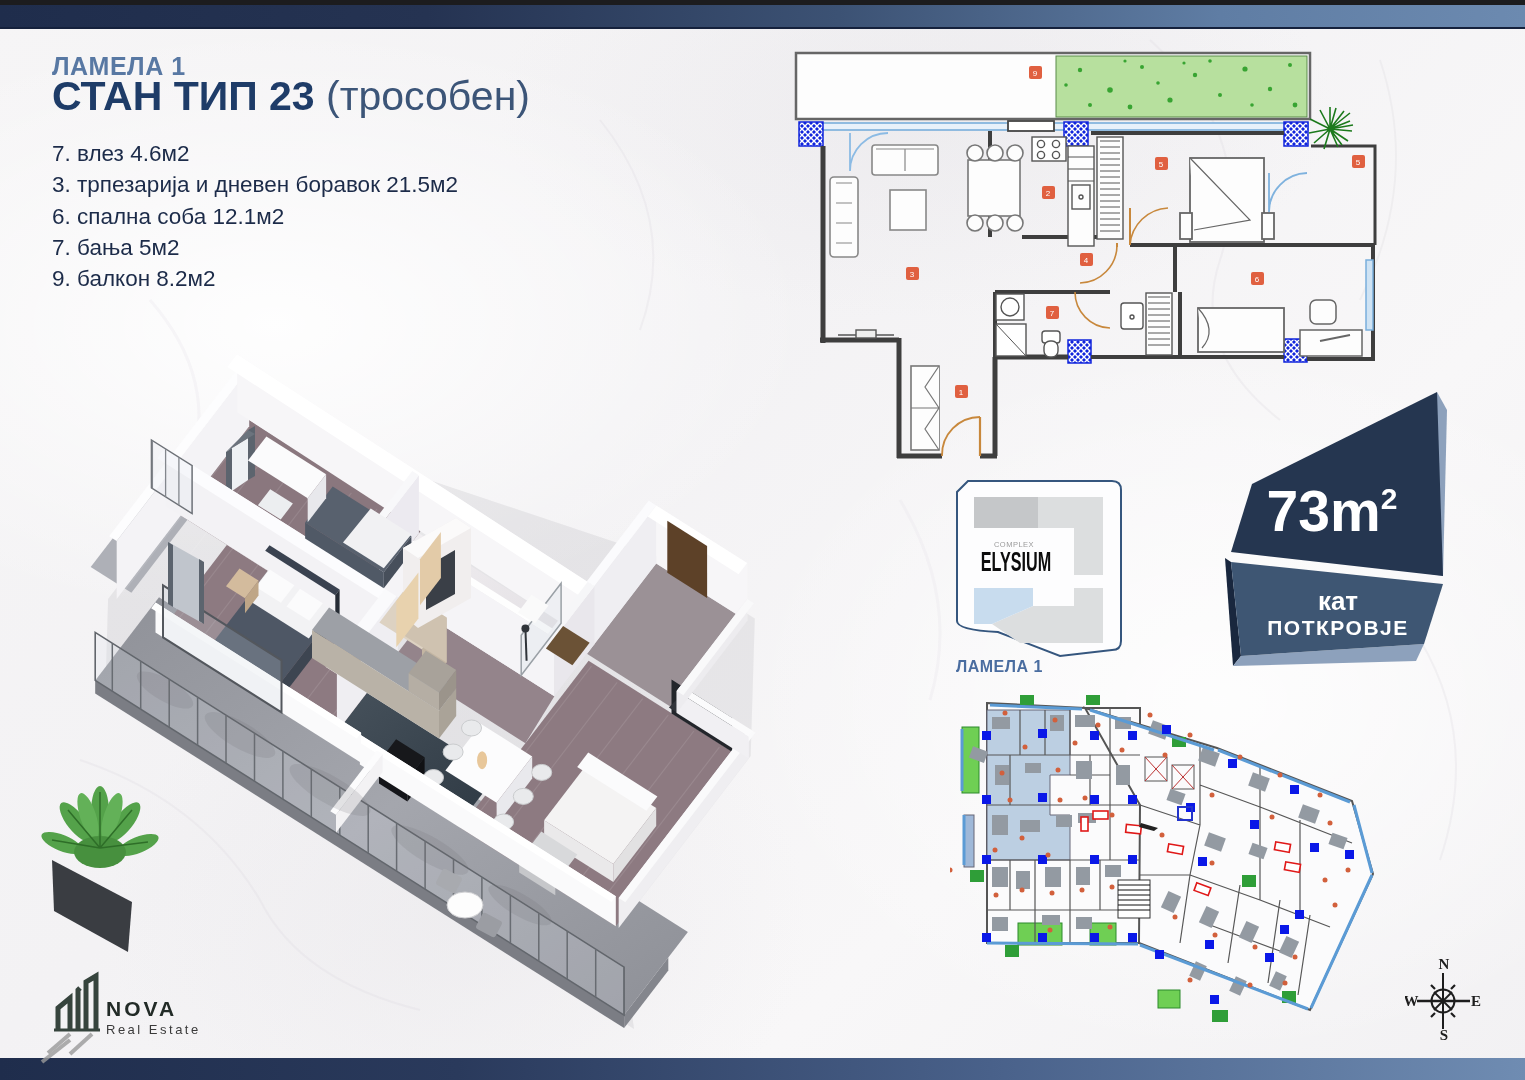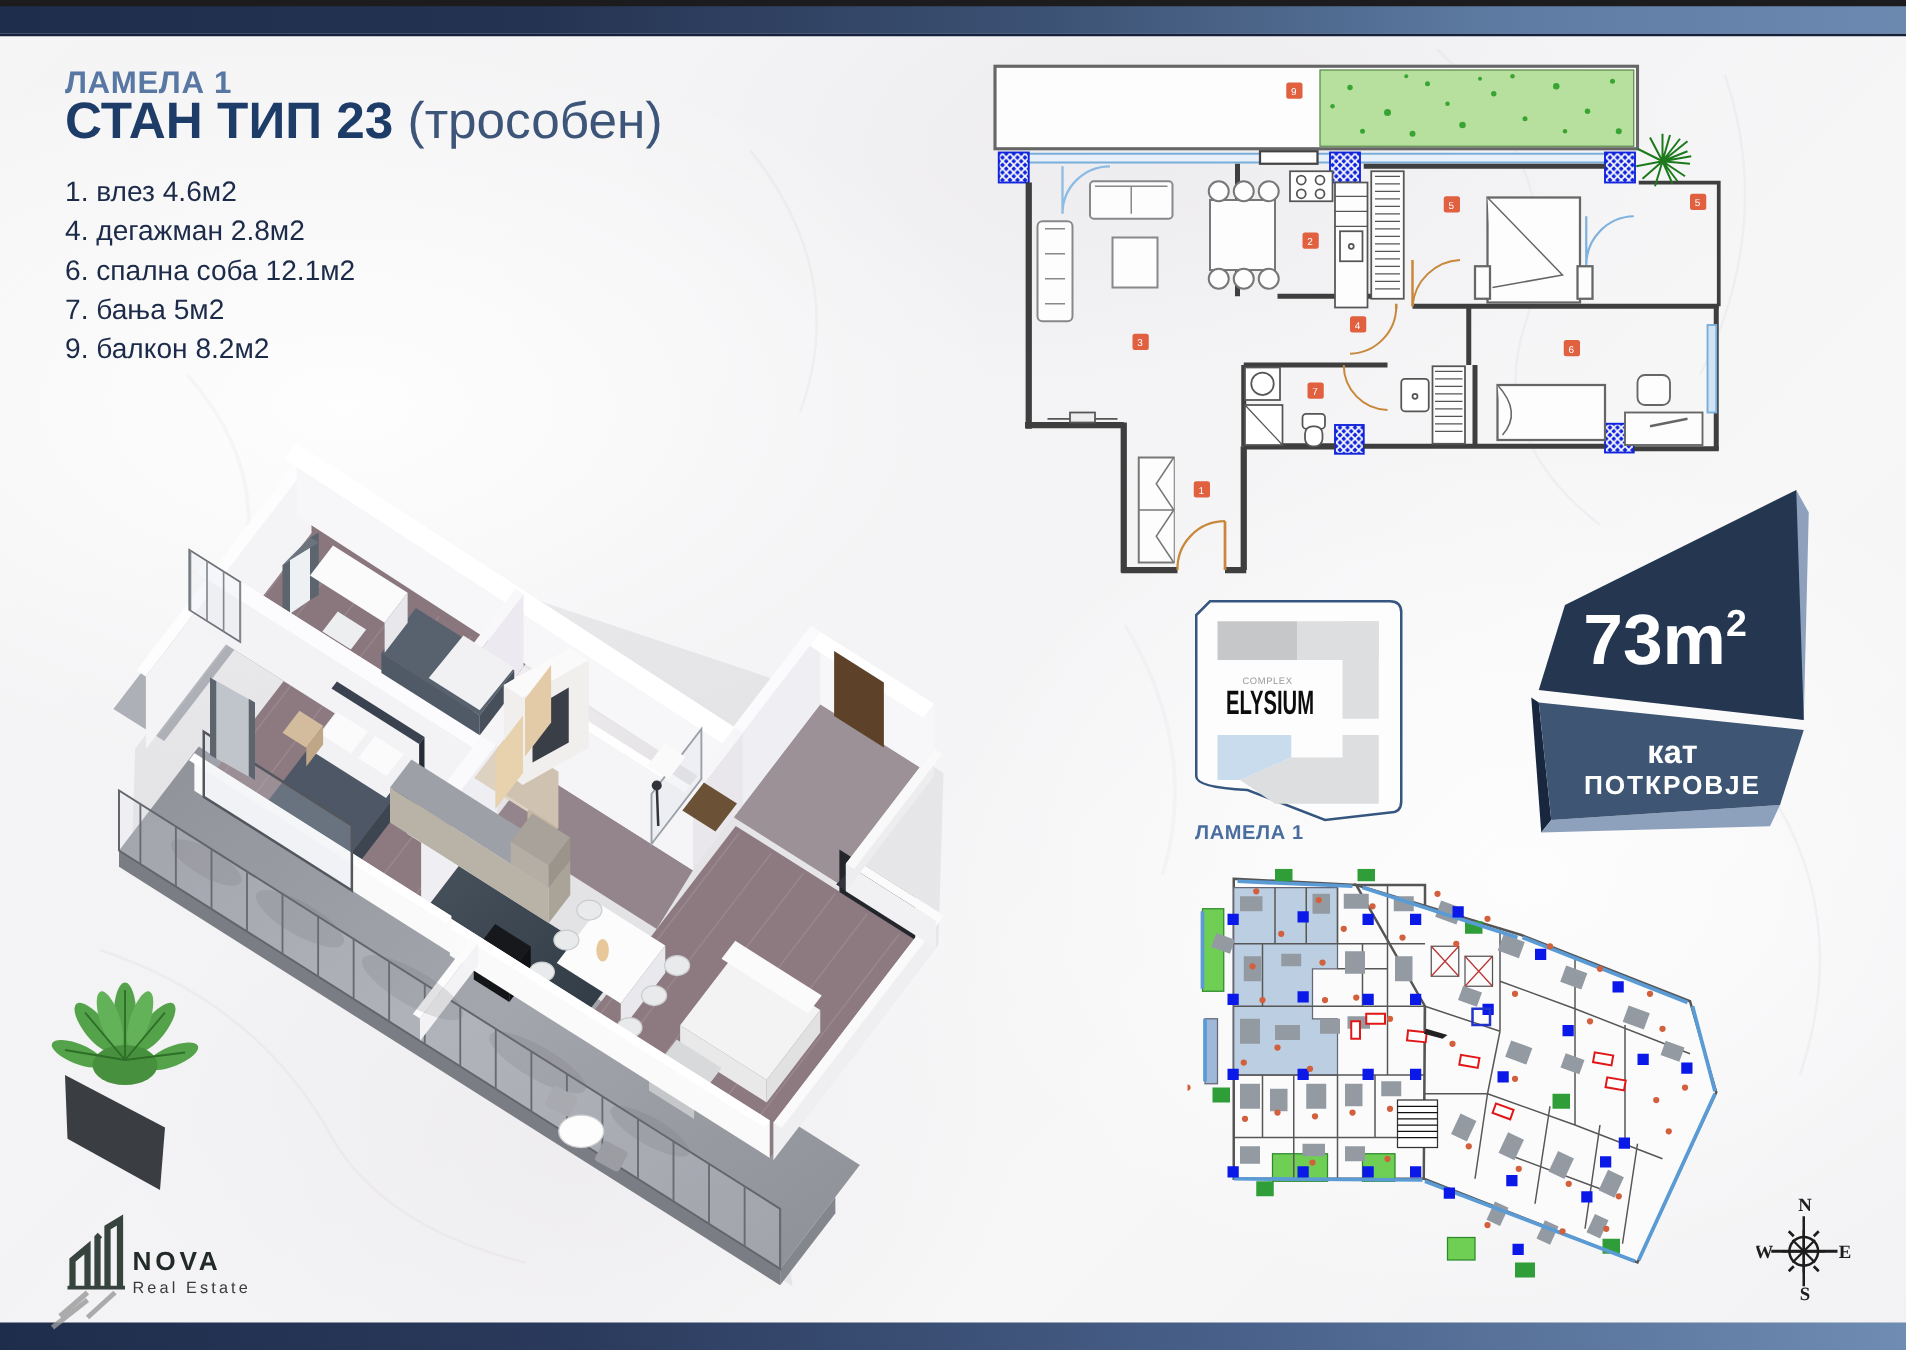--- a/index.html
+++ b/index.html
@@ -40,22 +40,22 @@
 </div>
 
 <div class="abs" id="footer" style="left:0;top:1058px;width:1525px;height:22px;
   background:linear-gradient(90deg,#1f2d4c 0%,#2a3a5c 30%,#49618a 65%,#6f8cb2 100%);"></div>
 
 <div class="abs" style="left:52px;top:52px;font-size:25px;font-weight:bold;color:#5878a3;letter-spacing:0.5px;">ЛАМЕЛА 1</div>
 
 <div class="abs" style="left:52px;top:73px;font-size:41px;color:#1e3c68;"><b>СТАН ТИП 23</b> <span style="color:#3c5578;margin-top:24px;">(трособен)</span></div>
 
 <div class="abs" style="left:52px;top:138px;font-size:22.5px;color:#1c2b49;line-height:31.3px;">
-  <div>1. влез 4.6м2</div>
-  <div>4. дегажман 2.8м2</div>
+  <div>7. влез 4.6м2</div>
+  <div>3. трпезарија и дневен боравок 21.5м2</div>
   <div>6. спална соба 12.1м2</div>
   <div>7. бања 5м2</div>
   <div>9. балкон 8.2м2</div>
 </div>
 
 <svg class="abs" id="plan2d" style="left:790px;top:45px;" width="600" height="430" viewBox="0 0 600 430">
   <defs>
     <pattern id="bluehatch" width="6" height="6" patternUnits="userSpaceOnUse">
       <rect width="6" height="6" fill="#1024dc"></rect>
       <path d="M0,0 L6,6 M6,0 L0,6" stroke="#ffffff" stroke-width="1.4"></path>

